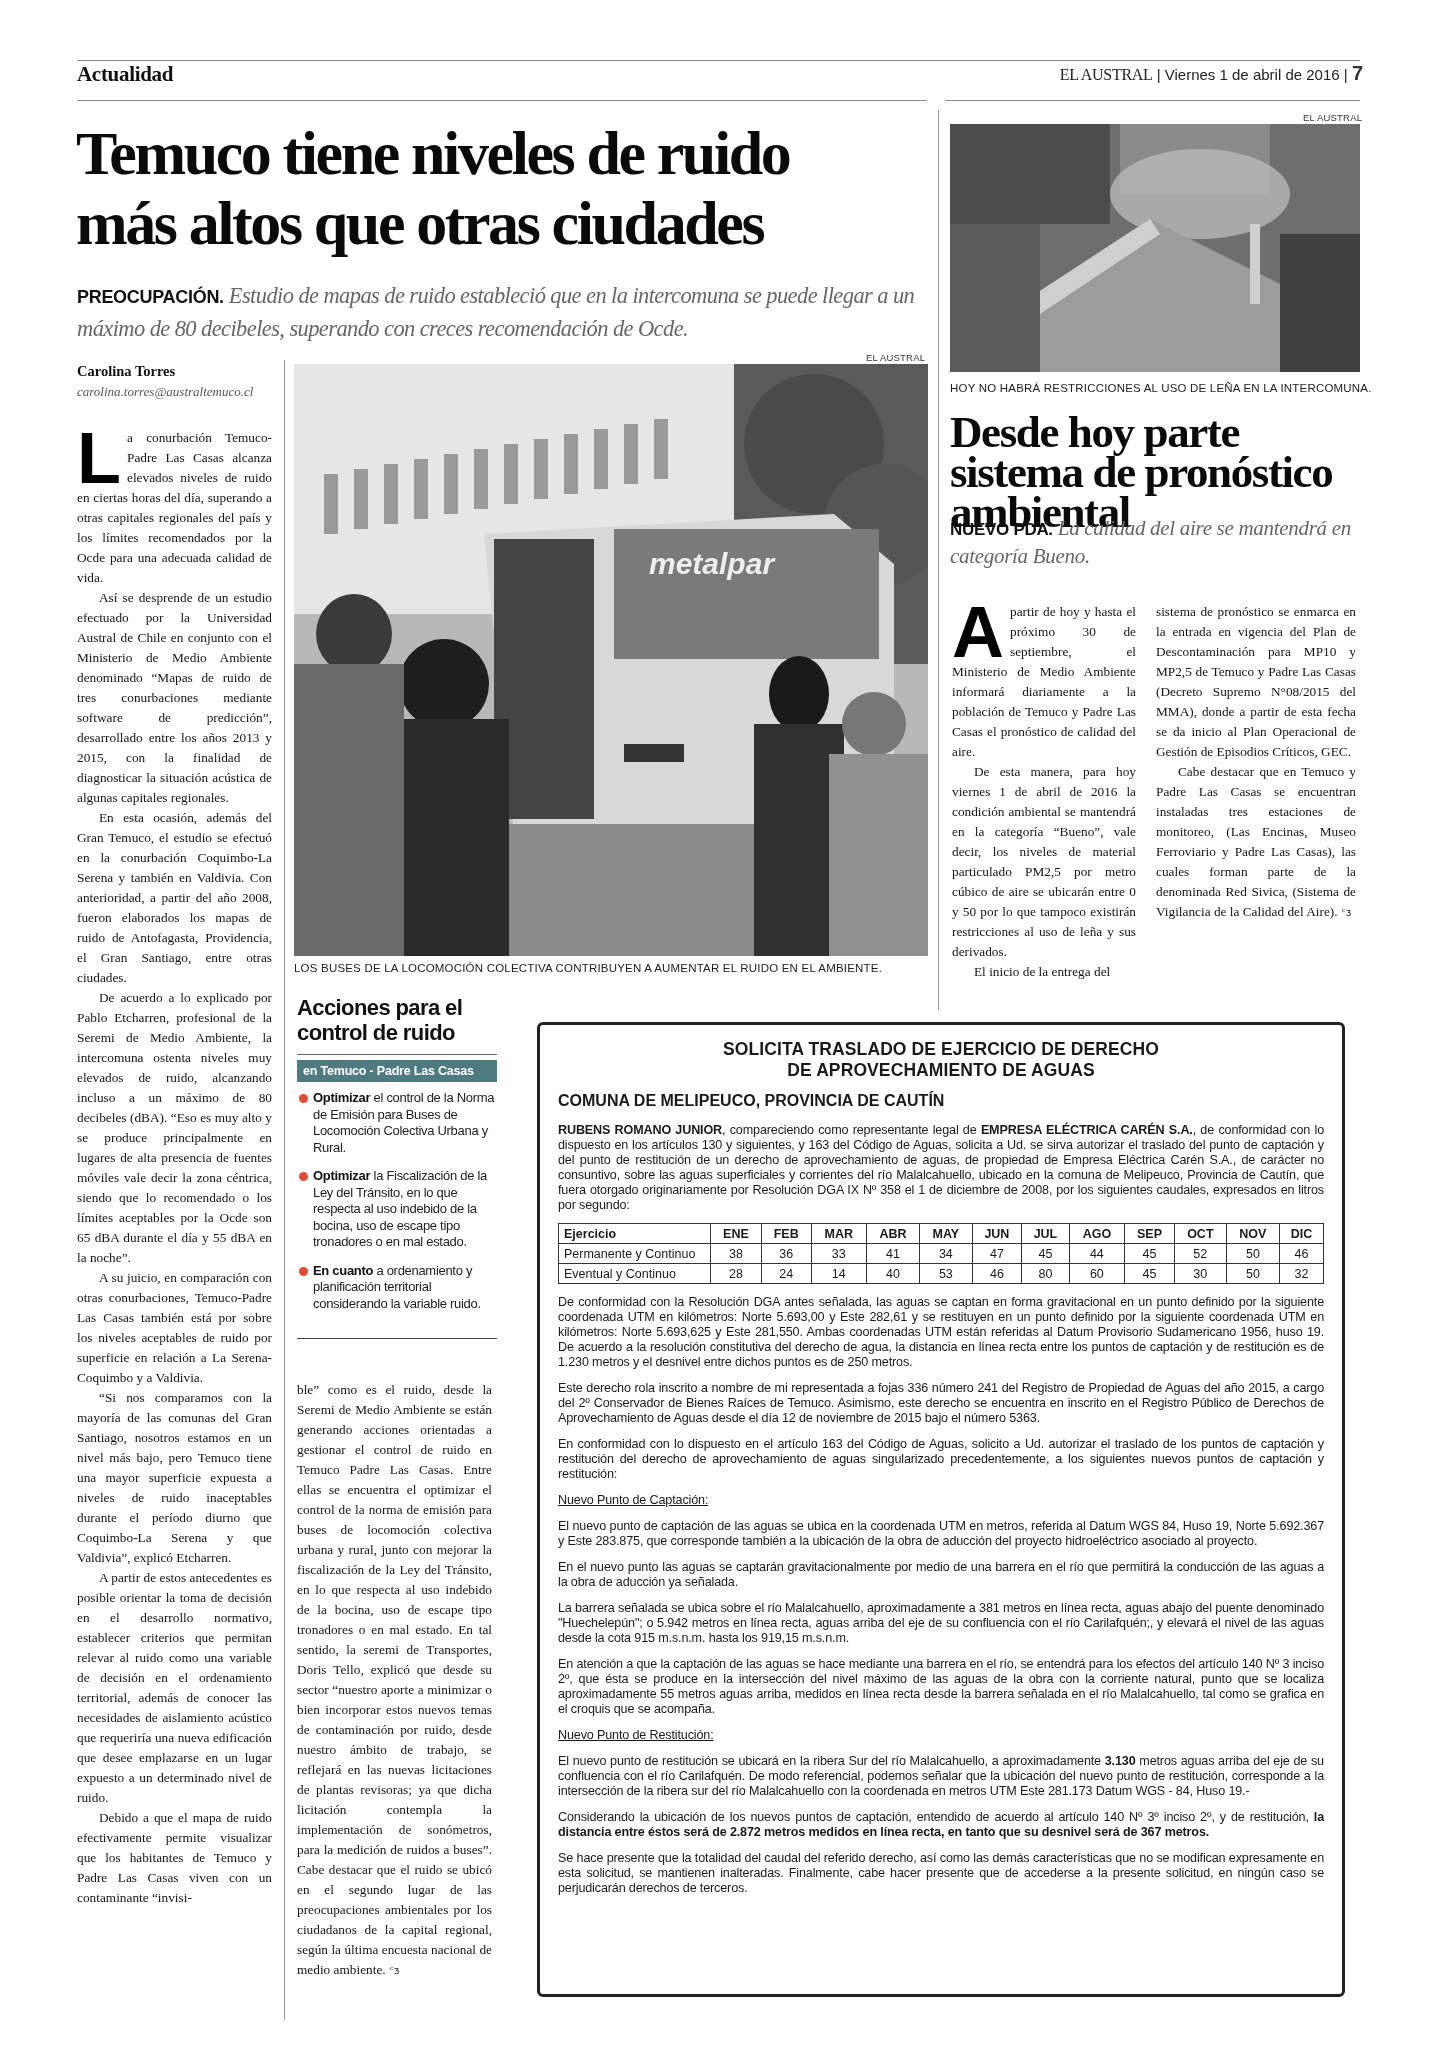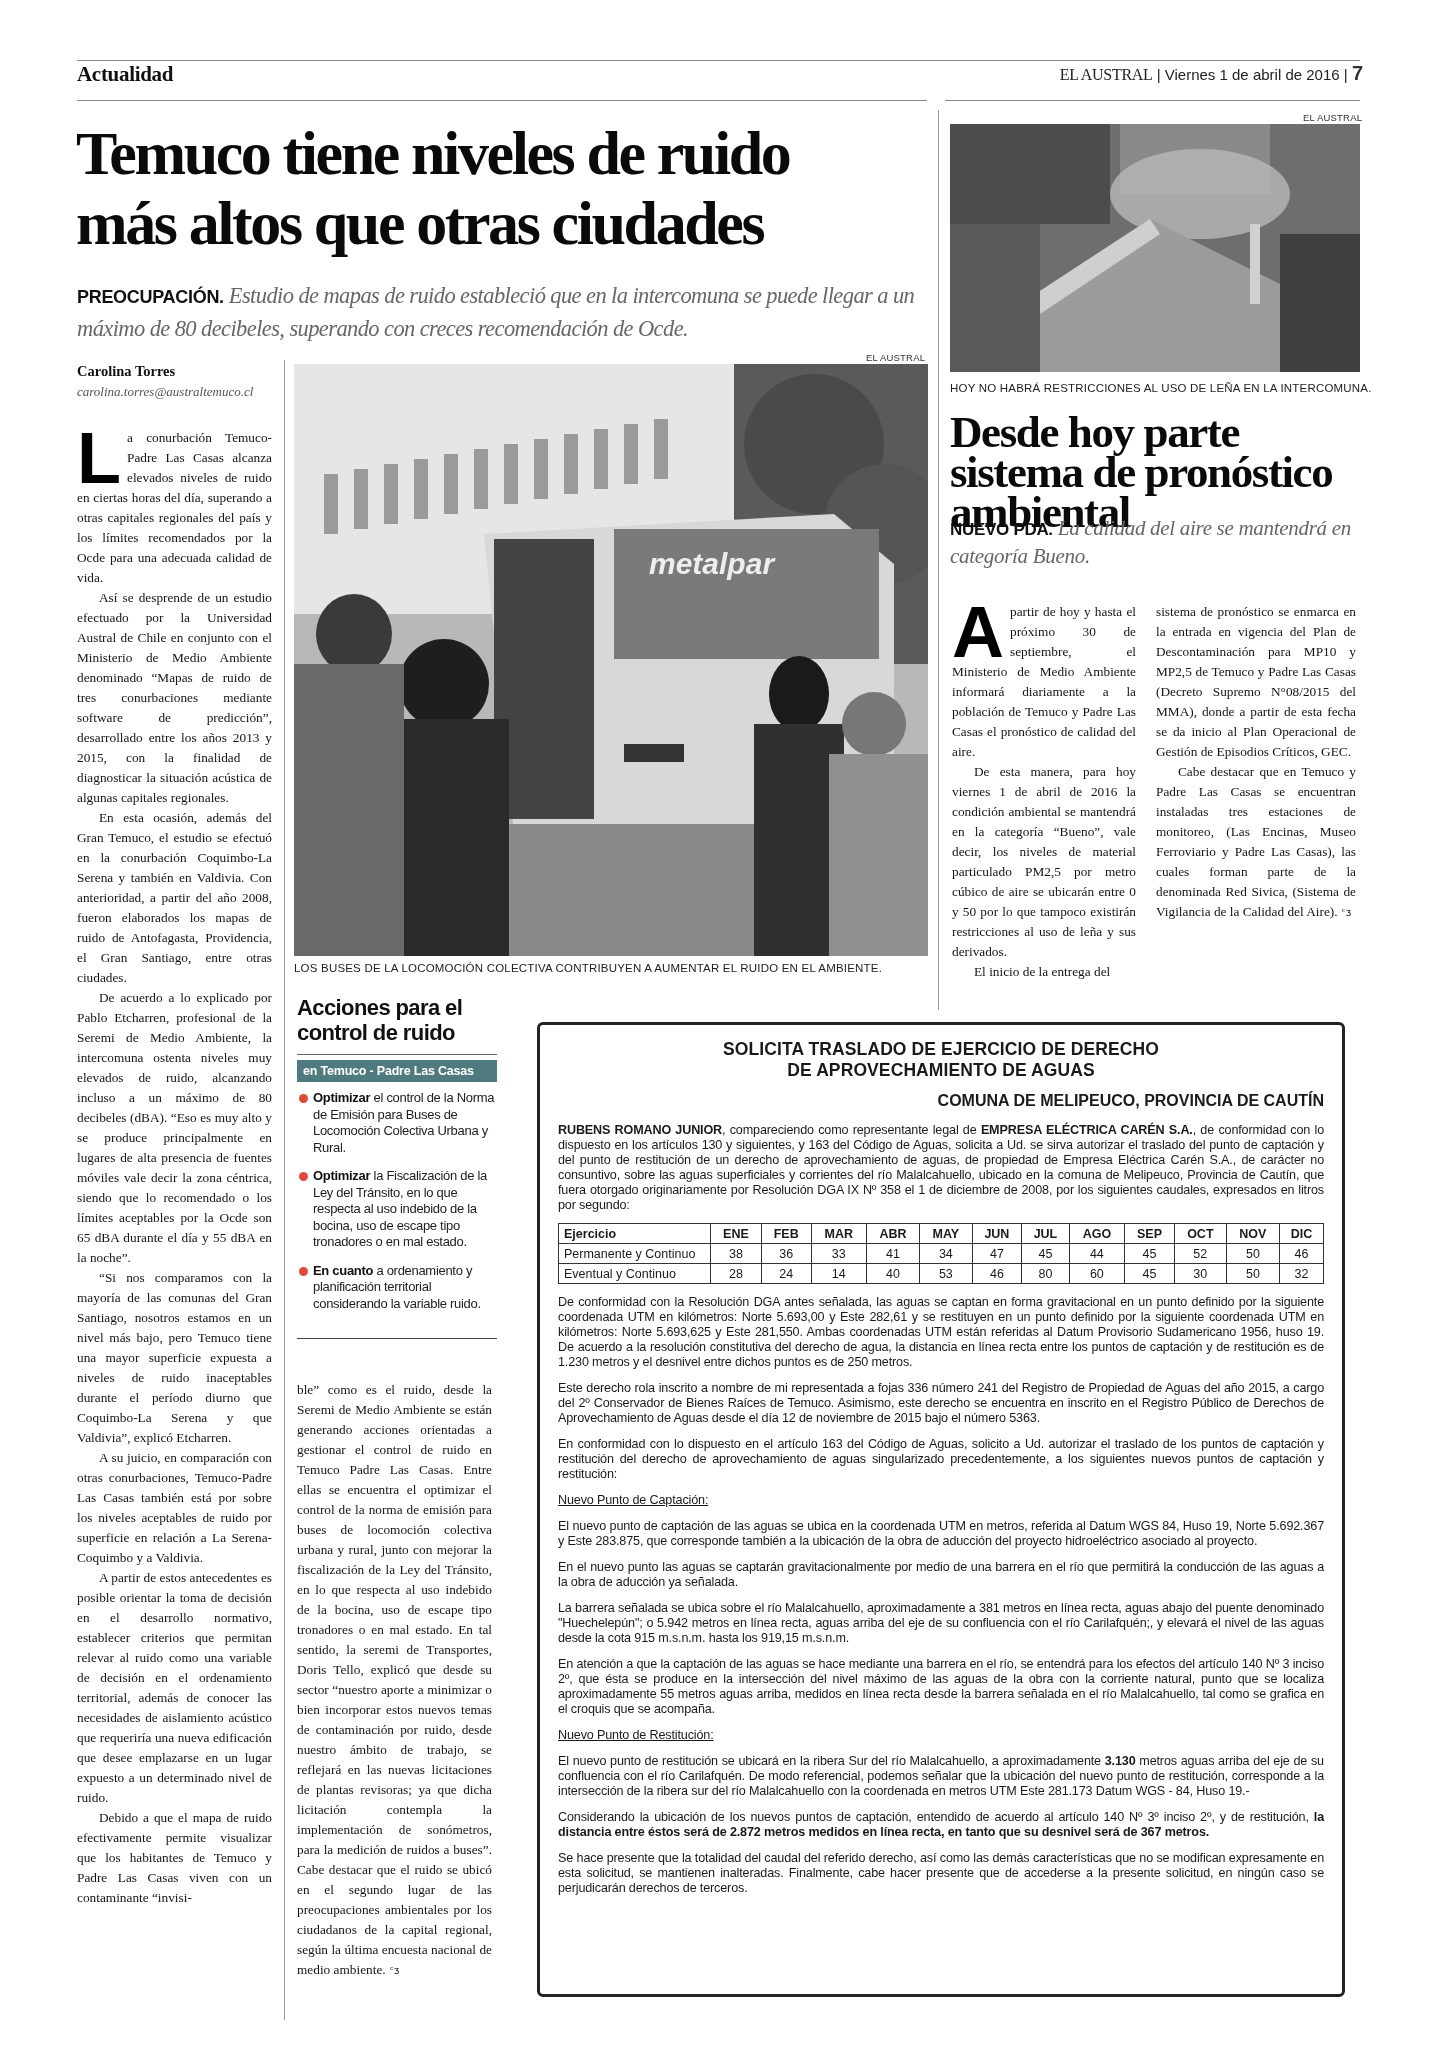--- a/index.html
+++ b/index.html
@@ -52,21 +52,21 @@
   #art2-deck .kicker { font-family: "Liberation Sans", sans-serif; font-style: normal; font-weight: bold; color: #111; font-size: 17px; }
   #col3 { left: 952px; top: 602px; width: 184px; font-size: 13.3px; line-height: 20px; }
   #col4 { left: 1156px; top: 602px; width: 200px; font-size: 13.3px; line-height: 20px; }
   .endmark { font-family: "DejaVu Sans", sans-serif; font-size: 11px; color: #333; margin-left: 4px; }
 
   .vrule { position: absolute; width: 1px; background: #999; }
 
   
   #notice { left: 522px; top: 1022px; width: 808px; height: 975px; border: 3px solid #222; border-radius: 6px; padding: 14px 18px 0 18px; font-family: "Liberation Sans", sans-serif; color: #1a1a1a; margin-left: 15px; }
   #notice h2 { text-align: center; font-size: 17.5px; line-height: 21px; font-weight: bold; letter-spacing: 0.1px; }
-  #notice h3 { text-align: right; font-size: 16px; line-height: 20px; font-weight: bold; margin-top: 10px; }
+  #notice h3 { text-align: left; font-size: 16px; line-height: 20px; font-weight: bold; margin-top: 10px; }
   #notice p { font-size: 12.6px; line-height: 15px; text-align: justify; margin-top: 11px; letter-spacing: -0.15px; }
   #notice p.intro { margin-top: 12px; }
   #notice p.u { text-decoration: underline; }
   #notice table { width: 100%; border-collapse: collapse; margin-top: 10px; font-size: 12.5px; }
   #notice th, #notice td { border: 1px solid #333; height: 20px; text-align: center; font-weight: normal; padding: 0 2px; }
   #notice th { font-weight: bold; }
   #notice th.first, #notice td.first { text-align: left; padding-left: 5px; width: 152px; }
 </style>
 </head>
 <body>
@@ -93,22 +93,22 @@
 </div>
 
 <div class="abs" id="byline-name">Carolina Torres</div>
 <div class="abs" id="byline-email">carolina.torres@australtemuco.cl</div>
 
 <div class="col" id="col1">
   <p class="first"><span class="dropcap">L</span><span>a conurbación Temuco-Padre Las Casas alcanza elevados niveles de ruido en ciertas horas del día, superando a otras capitales regionales del país y los límites recomendados por la Ocde para una adecuada calidad de vida.</span></p>
   <p>Así se desprende de un estudio efectuado por la Universidad Austral de Chile en conjunto con el Ministerio de Medio Ambiente denominado “Mapas de ruido de tres conurbaciones mediante software de predicción”, desarrollado entre los años 2013 y 2015, con la finalidad de diagnosticar la situación acústica de algunas capitales regionales.</p>
   <p>En esta ocasión, además del Gran Temuco, el estudio se efectuó en la conurbación Coquimbo-La Serena y también en Valdivia. Con anterioridad, a partir del año 2008, fueron elaborados los mapas de ruido de Antofagasta, Providencia, el Gran Santiago, entre otras ciudades.</p>
   <p>De acuerdo a lo explicado por Pablo Etcharren, profesional de la Seremi de Medio Ambiente, la intercomuna ostenta niveles muy elevados de ruido, alcanzando incluso a un máximo de 80 decibeles (dBA). “Eso es muy alto y se produce principalmente en lugares de alta presencia de fuentes móviles vale decir la zona céntrica, siendo que lo recomendado o los límites aceptables por la Ocde son 65 dBA durante el día y 55 dBA en la noche”.</p>
+  <p>A su juicio, en comparación con otras conurbaciones, Temuco-Padre Las Casas también está por sobre los niveles aceptables de ruido por superficie en relación a La Serena-Coquimbo y a Valdivia.</p>
   <p>“Si nos comparamos con la mayoría de las comunas del Gran Santiago, nosotros estamos en un nivel más bajo, pero Temuco tiene una mayor superficie expuesta a niveles de ruido inaceptables durante el período diurno que Coquimbo-La Serena y que Valdivia”, explicó Etcharren.</p>
-  <p>A su juicio, en comparación con otras conurbaciones, Temuco-Padre Las Casas también está por sobre los niveles aceptables de ruido por superficie en relación a La Serena-Coquimbo y a Valdivia.</p>
   <p>A partir de estos antecedentes es posible orientar la toma de decisión en el desarrollo normativo, establecer criterios que permitan relevar al ruido como una variable de decisión en el ordenamiento territorial, además de conocer las necesidades de aislamiento acústico que requeriría una nueva edificación que desee emplazarse en un lugar expuesto a un determinado nivel de ruido.</p>
   <p>Debido a que el mapa de ruido efectivamente permite visualizar que los habitantes de Temuco y Padre Las Casas viven con un contaminante “invisi-</p>
 </div>
 
 <div class="vrule" style="left:284px; top:360px; height:1660px;"></div>
 
 <div class="credit" style="left:866px; top:352px;">EL AUSTRAL</div>
 <div class="photo" style="left:294px; top:364px; width:634px; height:592px;">
   <svg width="634" height="592" viewBox="0 0 634 592">
     <rect width="634" height="592" fill="#b8b8b8"></rect>

